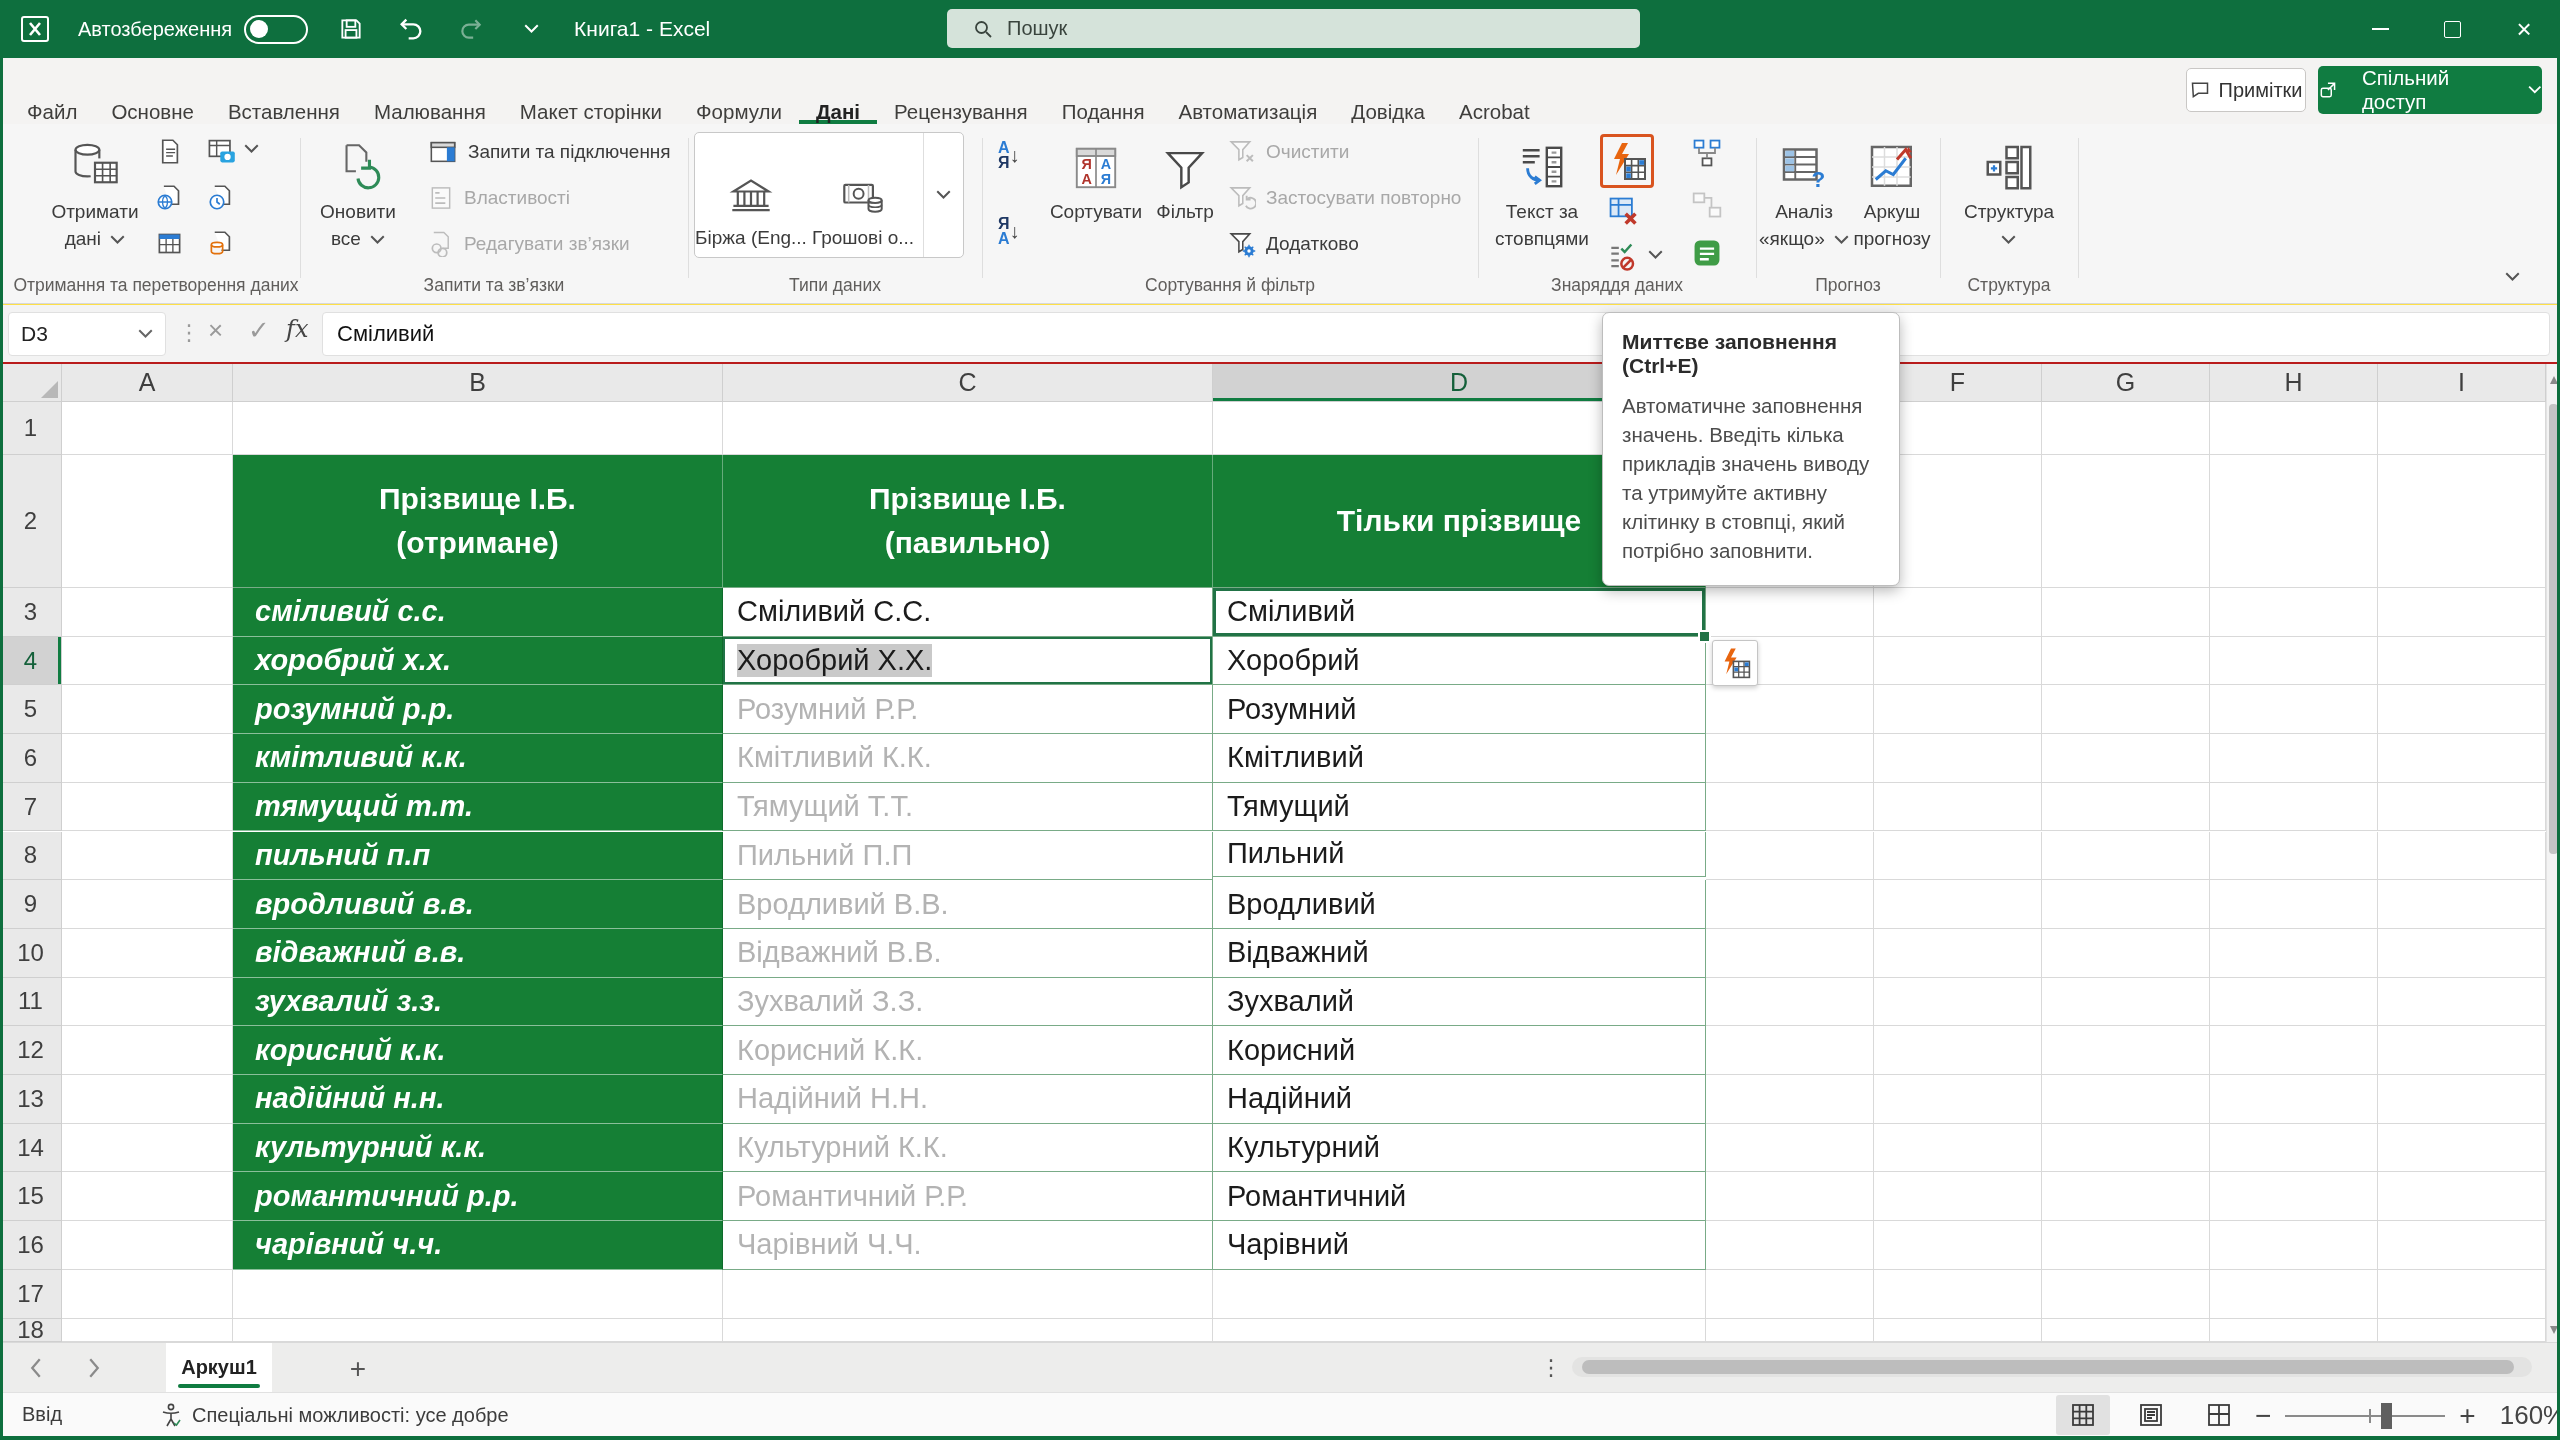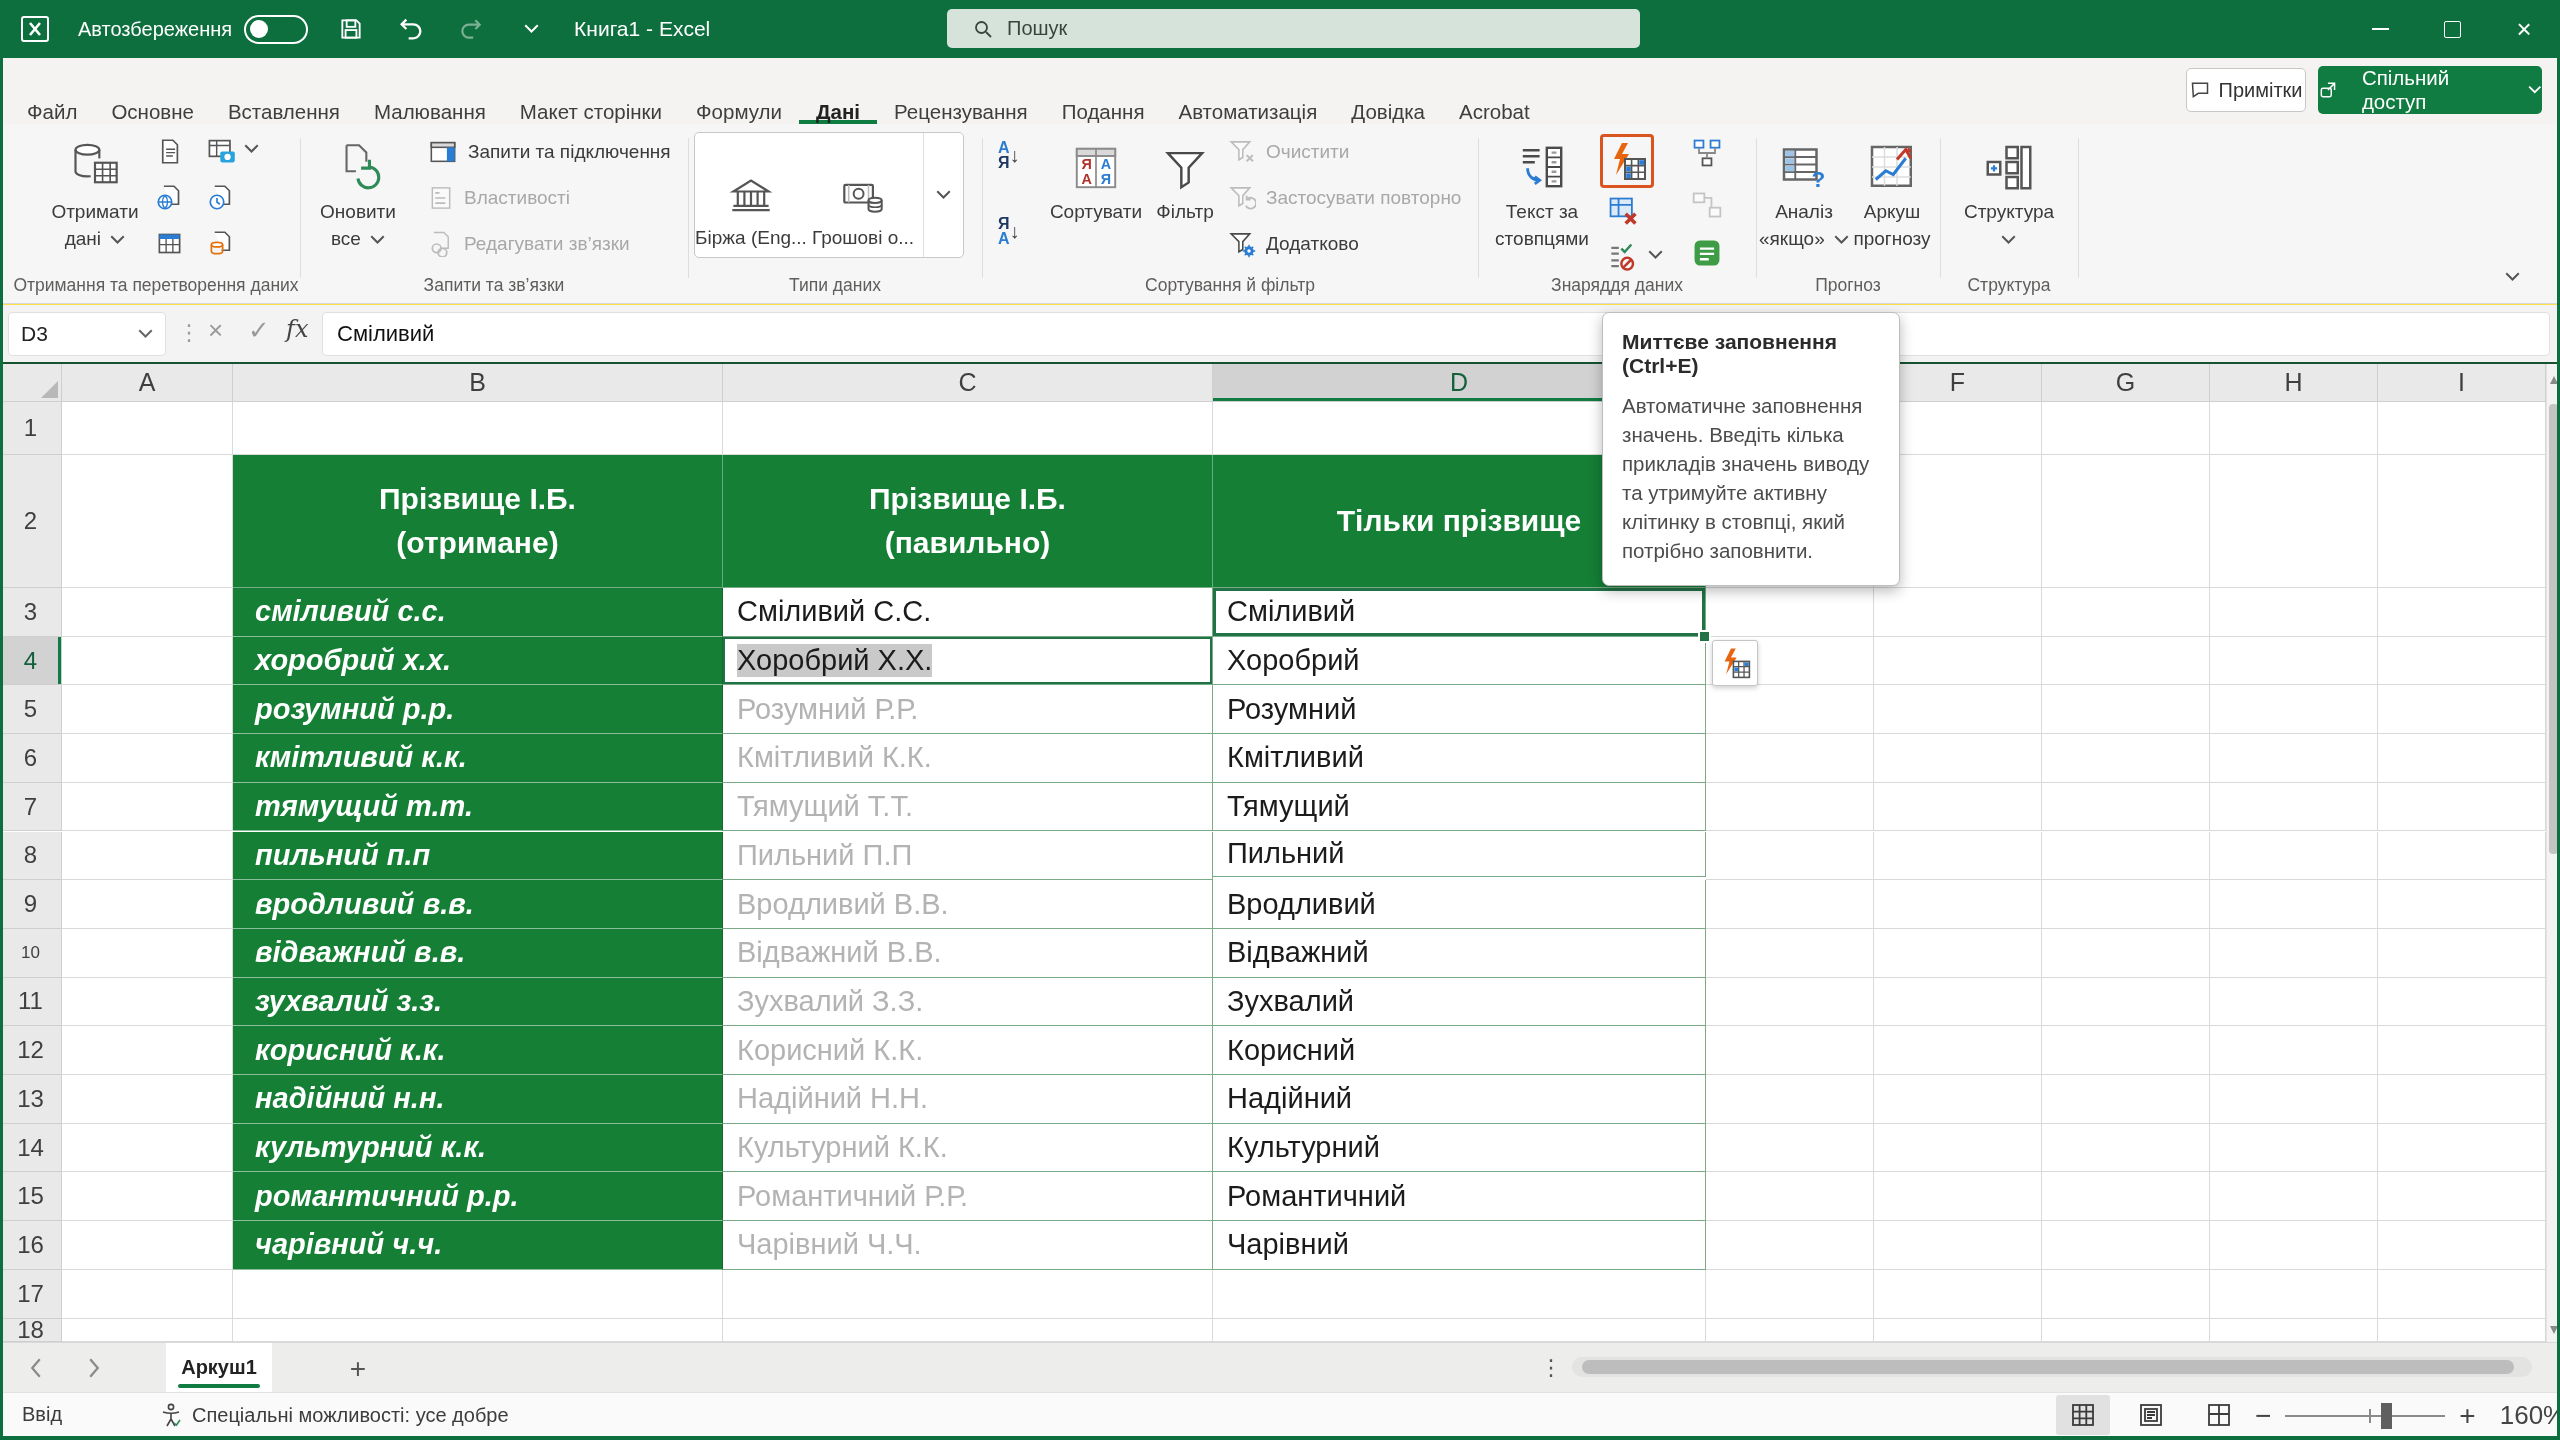--- a/index.html
+++ b/index.html
@@ -43,21 +43,21 @@
   .gallery { position:absolute; left:6px; top:8px; width:270px; height:126px; background:#fff; border:1px solid #c8c8c8; border-radius:5px; display:flex; }
   .gitem { width:112px; display:flex; flex-direction:column; align-items:center; justify-content:flex-end; padding-bottom:8px; gap:8px; font-size:19px; color:#3b3b3b; white-space:nowrap; overflow:hidden; }
   .gchev { width:40px; border-left:1px solid #dedede; margin-left:auto; display:flex; align-items:center; justify-content:center; color:#555; }
   .ff-box { position:absolute; border:3px solid #d9541f; border-radius:4px; width:54px; height:54px; display:flex; align-items:center; justify-content:center; background:#f6f6f6; }
   .azicon { display:flex; align-items:center; font-weight:700; font-size:16px; color:#2b5797; line-height:15px; }
   .azicon .arr { color:#444; font-size:20px; font-weight:400; }
   .collapse-chv { position:absolute; left:2505px; top:148px; color:#555; }
   .dimmed { opacity:.45; }
 
   
-  .formulabar { position:absolute; left:0; top:305px; width:2560px; height:59px; background:#f3f3f3; border-bottom:2px solid #14532d; display:flex; align-items:center; }
+  .formulabar { position:absolute; left:0; top:305px; width:2560px; height:59px; background:#f3f3f3; border-bottom:2px solid #b91c1c; display:flex; align-items:center; }
   .namebox { position:absolute; left:8px; top:7px; width:158px; height:44px; background:#fff; border:1px solid #e0e0e0; border-radius:4px; display:flex; align-items:center; padding:0 12px; font-size:21px; color:#222; }
   .namebox .chv { margin-left:auto; color:#666; }
   .fb-dots { position:absolute; left:178px; top:15px; color:#9a9a9a; font-size:22px; letter-spacing:0; }
   .fb-ic { position:absolute; top:10px; font-size:26px; color:#9a9a9a; }
   .fb-field { position:absolute; left:322px; top:7px; right:10px; height:44px; background:#fff; border:1px solid #e0e0e0; border-radius:4px; display:flex; align-items:center; padding-left:14px; font-size:22px; color:#111; }
 
   
   .sheet { position:absolute; left:0; top:364px; width:2546px; height:978px; background:#fff; overflow:hidden; }
   .cell { position:absolute; border-right:1px solid #d9d9d9; border-bottom:1px solid #d9d9d9; background:#fff; }
   .hcell { background:#e9e9e9; border-right:1px solid #cfcfcf; border-bottom:1px solid #cfcfcf; display:flex; align-items:center; justify-content:center; color:#3f3f3f; font-size:25px; }
@@ -688,21 +688,21 @@
       <div class="cell bcell" style="left: 233px; top: 516.2px; width: 490px; height: 48.7px; position: absolute;">вродливий в.в.</div>
       <div class="cell ccell preview" style="left: 723px; top: 516.2px; width: 490px; height: 48.7px; position: absolute;">
         <span>Вродливий В.В.</span>
       </div>
       <div class="cell dcell" style="left: 1213px; top: 516.2px; width: 493px; height: 48.7px; position: absolute;">Вродливий</div>
       <div class="cell" style="left: 1706px; top: 516.2px; width: 168px; height: 48.7px; position: absolute;"></div>
       <div class="cell" style="left: 1874px; top: 516.2px; width: 168px; height: 48.7px; position: absolute;"></div>
       <div class="cell" style="left: 2042px; top: 516.2px; width: 168px; height: 48.7px; position: absolute;"></div>
       <div class="cell" style="left: 2210px; top: 516.2px; width: 168px; height: 48.7px; position: absolute;"></div>
       <div class="cell" style="left: 2378px; top: 516.2px; width: 168px; height: 48.7px; position: absolute;"></div>
-      <div class="hcell" style="left: 0px; top: 564.9px; width: 62px; height: 48.7px; position: absolute; font-size: 17px;">10</div>
+      <div class="hcell" style="left: 0px; top: 564.9px; width: 62px; height: 48.7px; position: absolute; font-size: 24px;">10</div>
       <div class="cell" style="left: 62px; top: 564.9px; width: 171px; height: 48.7px; position: absolute;"></div>
       <div class="cell bcell" style="left: 233px; top: 564.9px; width: 490px; height: 48.7px; position: absolute;">відважний в.в.</div>
       <div class="cell ccell preview" style="left: 723px; top: 564.9px; width: 490px; height: 48.7px; position: absolute;">
         <span>Відважний В.В.</span>
       </div>
       <div class="cell dcell" style="left: 1213px; top: 564.9px; width: 493px; height: 48.7px; position: absolute;">Відважний</div>
       <div class="cell" style="left: 1706px; top: 564.9px; width: 168px; height: 48.7px; position: absolute;"></div>
       <div class="cell" style="left: 1874px; top: 564.9px; width: 168px; height: 48.7px; position: absolute;"></div>
       <div class="cell" style="left: 2042px; top: 564.9px; width: 168px; height: 48.7px; position: absolute;"></div>
       <div class="cell" style="left: 2210px; top: 564.9px; width: 168px; height: 48.7px; position: absolute;"></div>

